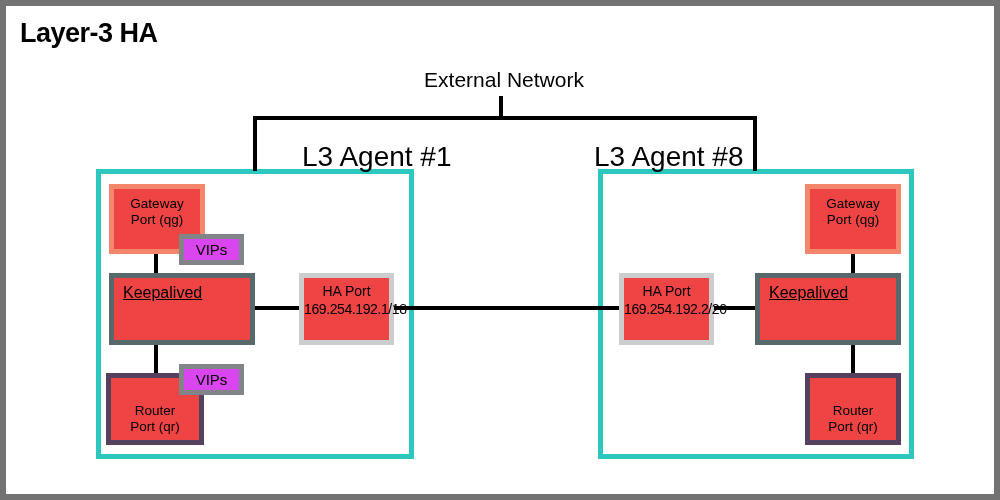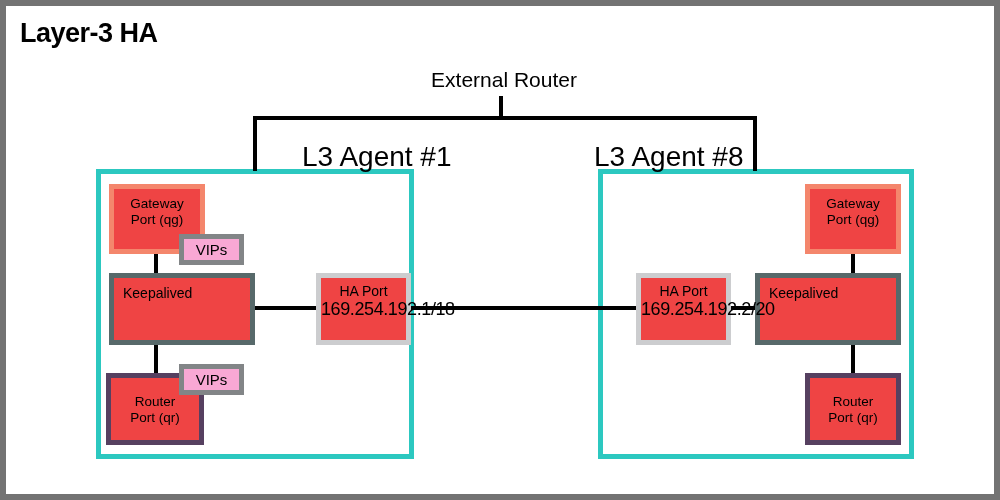--- a/index.html
+++ b/index.html
@@ -82,73 +82,73 @@
     padding-top: 7px;
   }
   .gw1 { left: 103px; top: 178px; }
   .gw2 { left: 799px; top: 178px; }
 
   .keepalived {
     width: 146px; height: 72px;
     border: 5px solid var(--slate, #57696A);
     text-align: left;
     padding: 7px 0 0 9px;
-    font-size: 14px;
+    font-size: 16px;
+    text-decoration: underline;
   }
   .keep1 { left: 103px; top: 267px; }
   .keep2 { left: 749px; top: 267px; }
 
   .haport {
     width: 95px; height: 72px;
     border: 5px solid var(--ha-gray, #CCCDCF);
     padding-top: 5px;
     font-size: 14px;
     line-height: 17px;
-    margin-left: 17px;
   }
   .haport .cidr {
     display: block;
-    font-size: 18px;
+    font-size: 14px;
     letter-spacing: -0.4px;
     margin-top: 1px;
     white-space: nowrap;
   }
   .ha1 { left: 293px; top: 267px; }
   .ha2 { left: 613px; top: 267px; }
 
   .router {
     width: 98px; height: 72px;
     border: 5px solid var(--purple, #564060);
-    padding-top: 16px;
+    padding-top: 25px;
   }
   .rt1 { left: 100px; top: 367px; }
   .rt2 { left: 799px; top: 367px; width: 96px; }
 
   .vips {
     position: absolute;
     left: 173px;
     width: 65px; height: 31px;
     box-sizing: border-box;
     border: 5px solid var(--vips-gray, #828587);
-    background: #f9a8d4;
+    background: #d946ef;
     font-size: 15px;
     text-align: center;
     line-height: 21px;
   }
   .vips-top    { top: 228px; }
   .vips-bottom { top: 358px; }
 </style>
 </head>
 <body>
 
 <div class="canvas">
 
   <div class="title">Layer-3 HA</div>
 
-  <div class="ext-label">External Router</div>
+  <div class="ext-label">External Network</div>
 
   <div class="agent-box agent1-box"></div>
   <div class="agent-box agent2-box"></div>
 
   <div class="line stub-v"></div>
   <div class="line tree-h"></div>
   <div class="line drop-l"></div>
   <div class="line drop-r"></div>
   <div class="line ha-line"></div>
   <div class="line a1-gw-keep"></div>

